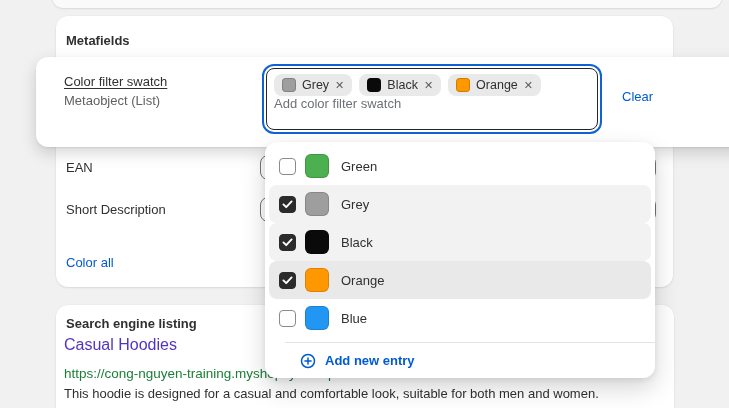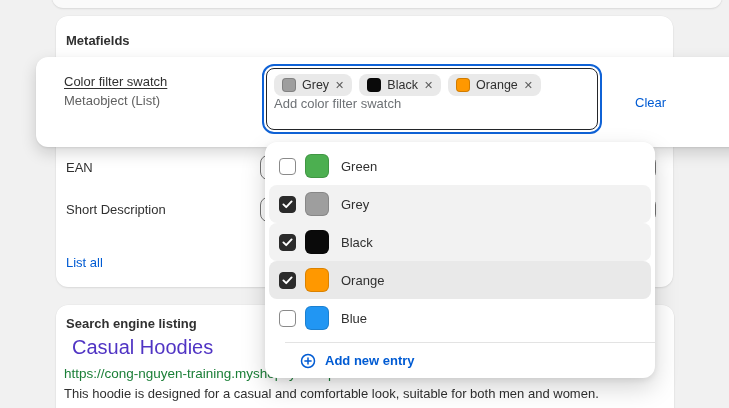--- a/index.html
+++ b/index.html
@@ -30,21 +30,21 @@
   .field-type { position:absolute; left:28px; top:36px; color:var(--subdued); }
   .combo-input { position:absolute; left:230px; top:11px; width:332px; height:62px; background:#fff;
                  border:1.5px solid #24262a; border-radius:8px; outline:2px solid var(--focus-ring);
                  outline-offset:2px; padding:5px 7px; cursor:text; }
   .tag-row { display:flex; gap:7px; }
   .tag { display:inline-flex; align-items:center; gap:6px; height:22px; padding:0 8px; background:#e9e9e9;
          border-radius:8px; font-size:12.5px; color:var(--text); }
   .tag-swatch { width:14px; height:14px; border-radius:4px; box-shadow:inset 0 0 0 1px rgba(0,0,0,.18); }
   .tag-x { font-size:11px; color:#5c5c5c; cursor:pointer; line-height:1; }
   .combo-placeholder { color:#6d7175; }
-  .clear-link { position:absolute; left:586px; top:38px; color:var(--accent); cursor:pointer;margin-left:13px; }
+  .clear-link { position:absolute; left:586px; top:32px; color:var(--accent); cursor:pointer; }
 
   
   .dropdown { position:absolute; left:265px; top:142px; width:390px; height:236px; background:#fff;
               border-radius:12px; z-index:20; box-shadow:0 10px 24px rgba(0,0,0,.17), 0 2px 6px rgba(0,0,0,.08);
               padding-top:5px; }
   .option { display:flex; align-items:center; height:38px; margin:0 4px; border-radius:8px; padding-left:10px; cursor:pointer; }
   .option.row-selected { background:#f2f2f2; }
   .option.row-active { background:#e9e9e9; }
   .cb { width:17px; height:17px; border-radius:4px; border:1px solid #8a8a8a; background:#fff;
         display:flex; align-items:center; justify-content:center; flex:0 0 auto; }
@@ -53,21 +53,21 @@
   .option.checked .cb svg { display:block; }
   .opt-swatch { width:24px; height:24px; border-radius:6px; margin-left:9px; box-shadow:inset 0 0 0 1px rgba(0,0,0,.14); flex:0 0 auto; }
   .opt-label { margin-left:12px; color:var(--text); }
   .dropdown-footer { position:absolute; left:0; right:0; bottom:0; height:36px; border-top:1px solid #e3e3e3;
                      display:flex; align-items:center; padding-left:15px; gap:9px; color:var(--accent);
                      font-weight:bold; cursor:pointer; border-radius:0 0 12px 12px;margin-left:20px; }
   .dropdown-footer svg { width:16px; height:16px; }
 
   
   .seo-heading { position:absolute; left:10px; top:11px; }
-  .seo-title { position:absolute; left:16px; top:31px; font-size:20px; color:var(--seo-title); cursor:pointer; white-space:nowrap; }
+  .seo-title { position:absolute; left:8px; top:31px; font-size:16px; color:var(--seo-title); cursor:pointer; white-space:nowrap; }
   .seo-url { position:absolute; left:8px; top:61px; font-size:13.5px; color:var(--seo-url); white-space:nowrap; }
   .seo-desc { position:absolute; left:8px; top:81px; font-size:13px; color:var(--text); white-space:nowrap; }
 </style>
 </head>
 <body>
 
 <div class="page">
 
   <div class="card card-sliver"></div>
 
@@ -79,21 +79,21 @@
       <div class="mf-row-label">EAN</div>
       <div class="mf-row-input"></div>
     </div>
 
     <div class="mf-row">
       <div class="mf-row-label">Short Description</div>
       <div class="mf-row-input"></div>
     </div>
   </div>
 
-  <div class="view-all">List all</div>
+  <div class="view-all">Color all</div>
 
   <div class="card card-elevated">
     <div class="field-name">Color filter swatch</div>
     <div class="field-type">Metaobject (List)</div>
 
     <div class="combo-input">
       <div class="tag-row">
     <span class="tag">
       <span class="tag-swatch" style="background: rgb(158, 158, 158);"></span>
       <span>Grey</span>

